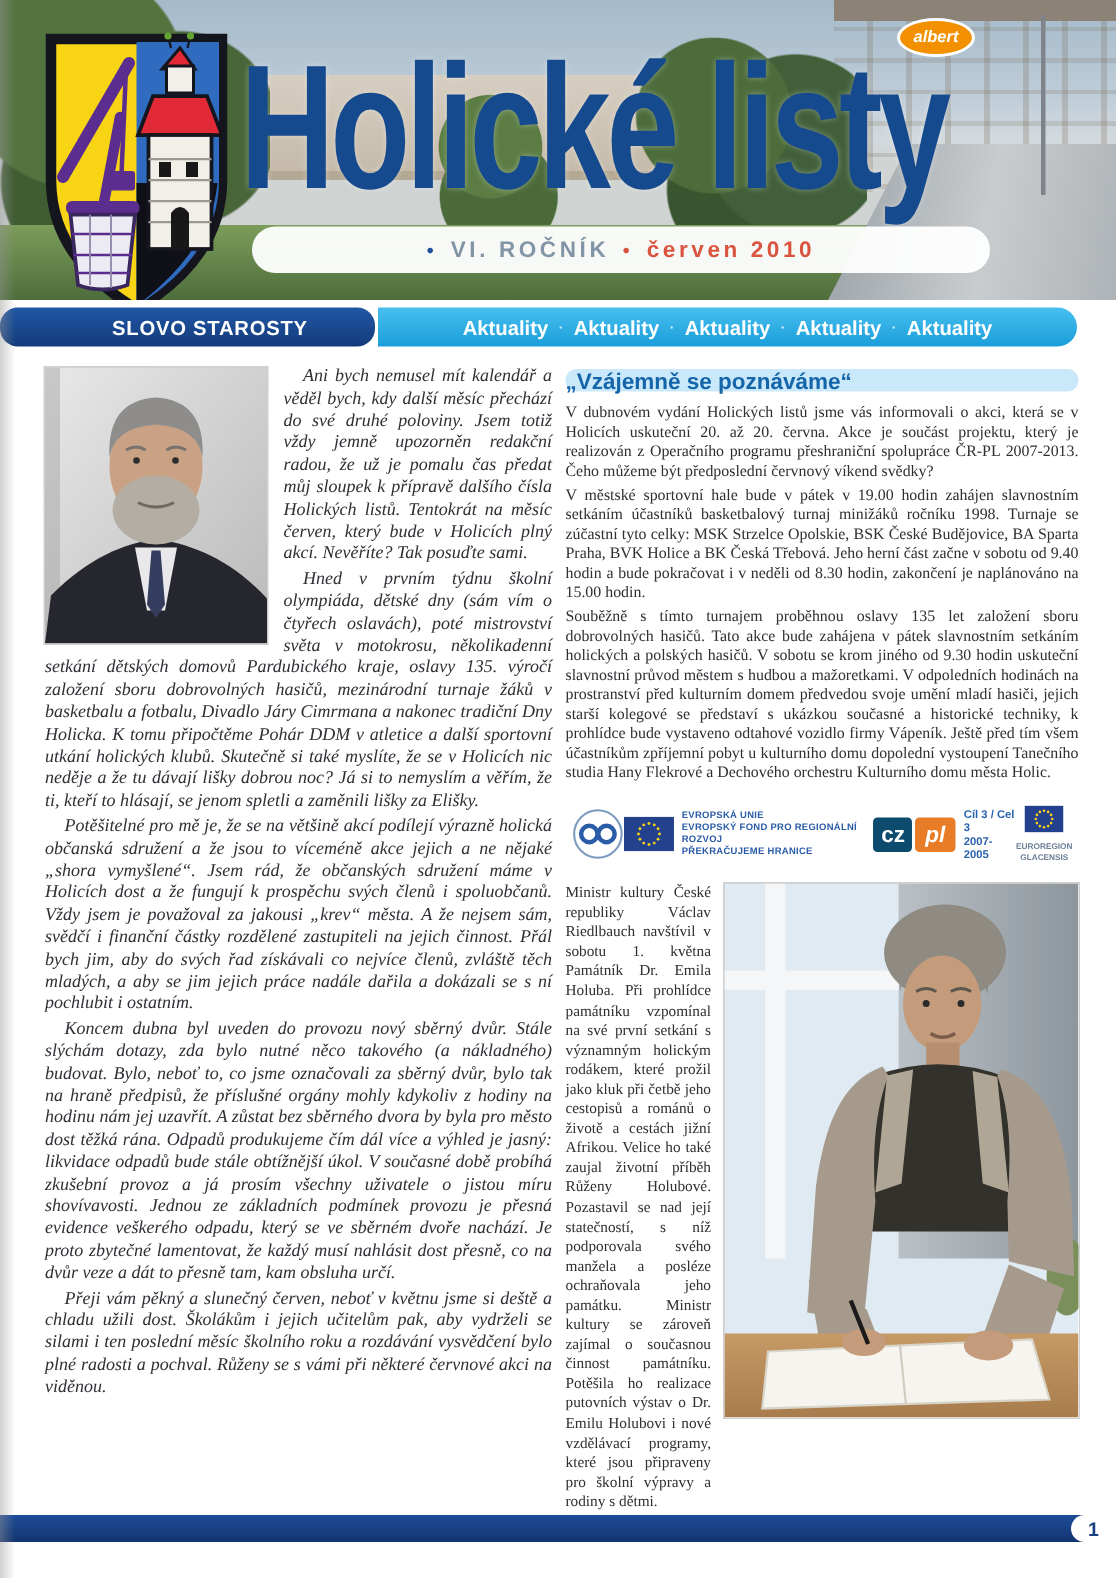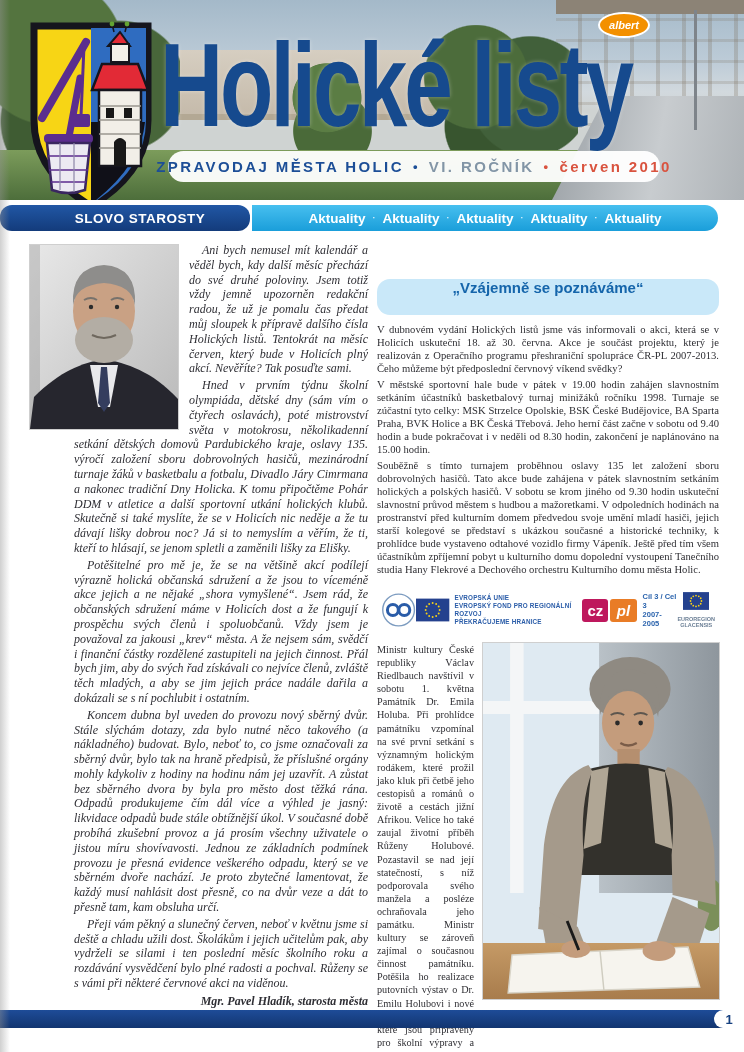--- a/index.html
+++ b/index.html
@@ -55,35 +55,35 @@
           display:flex;align-items:center;justify-content:center;padding-left:30px;box-sizing:border-box;border-radius:12px;}
   .bar-right{position:absolute;left:252px;top:205px;width:466px;height:26px;
           background:linear-gradient(180deg,#47bfef,#1a9eda);border-radius:0 13px 13px 0;color:#fff;
           font:bold 13.5px "Liberation Sans",sans-serif;display:flex;align-items:center;justify-content:center;gap:7px;}
   .akt-sep{font-size:9px;color:#d8f1fc;}
 
   
   .col-left{position:absolute;left:30px;top:243px;width:338px;
           font-style:italic;font-size:12px;line-height:14.8px;text-align:justify;color:#2f2f35;}
   .col-left p{margin:0 0 2px 0;}
-  .col-left p.body{text-indent:13px;padding-left:44px;}
+  .col-left p.body{text-indent:13px;}
   .mayor-photo{float:left;width:148px;height:184px;margin:2px 11px 4px 0;box-shadow:0 0 0 1px #cfcfcf;}
   .sig{font-weight:bold;text-align:right;margin-top:3px !important;}
 
   .col-right{position:absolute;left:377px;top:246px;width:342px;color:#2e2e33;}
-  .sec-head{background:#c9e8f9;color:#1565ab;border-radius:13px;height:36px;line-height:25px;
-          text-align:center;font:bold 15px "Liberation Sans",sans-serif;margin-bottom:8px;margin-top:33px;}
+  .sec-head{background:#c9e8f9;color:#1565ab;border-radius:13px;height:15px;line-height:25px;
+          font:bold 15px "Liberation Sans",sans-serif;margin-bottom:8px;}
   .col-right p.rp{margin:0 0 3px 0;font-size:10.6px;line-height:13px;text-align:justify;}
   .col-right p.rp-bold{margin:2px 0 0 0;font-size:10.8px;line-height:13.2px;text-align:justify;font-weight:bold;color:#222;}
 
   .logos{margin:10px 0 9px 0;height:48px;display:flex;align-items:center;justify-content:space-between;padding:0 4px;}
   .logo-eu{display:flex;align-items:center;gap:5px;}
   .eu-lines{font:bold 6.3px "Liberation Sans",sans-serif;color:#2a5ca8;line-height:8px;letter-spacing:.2px;}
   .logo-czpl{display:flex;align-items:center;gap:2px;}
-  .cz-box{width:30px;height:23px;border-radius:3px;background:#be185d;color:#fff;
+  .cz-box{width:30px;height:23px;border-radius:3px;background:#0c4a6e;color:#fff;
           font:bold 15px "Liberation Sans",sans-serif;display:flex;align-items:center;justify-content:center;}
   .pl-box{width:30px;height:23px;border-radius:3px;background:#e97c26;color:#fff;
           font:bold italic 15px "Liberation Sans",sans-serif;display:flex;align-items:center;justify-content:center;}
   .czpl-lines{font:bold 7.5px "Liberation Sans",sans-serif;color:#2a63ad;line-height:9px;margin-left:4px;}
   .logo-glac{text-align:center;}
   .glac-lines{font:bold 5.5px "Liberation Sans",sans-serif;color:#6b7f95;line-height:6.5px;margin-top:2px;}
 
   .article2{display:flex;gap:9px;margin-top:2px;}
   .a2text{width:97px;}
   .a2text p{margin:0;font-size:10.2px;line-height:13.1px;text-align:justify;}
@@ -140,21 +140,20 @@
 
       <rect x="16" y="114" width="49" height="9" rx="4" fill="#5b2d8e"></rect>
       <path d="M19 123 L62 123 L57 170 Q40 176 24 170 Z" fill="#eceaf2" stroke="#3a2760" stroke-width="2.5"></path>
       <path d="M20 136 H61 M21 150 H60 M23 162 H58" stroke="#5b2d8e" stroke-width="1.6"></path>
       <path d="M32 123 V170 M46 123 V172" stroke="#8d86a8" stroke-width="1.2"></path>
     </svg>
 
     <div class="masthead">Holické listy</div>
 
     <div class="subband">
-      <span class="sub-1">ZPRAVODAJ MĚSTA HOLIC</span>
       <span class="sub-dot1">•</span>
       <span class="sub-2">VI. ROČNÍK</span>
       <span class="sub-dot2">•</span>
       <span class="sub-3">červen 2010</span>
     </div>
   </div>
 
   <div class="bar-left">SLOVO STAROSTY</div>
   <div class="bar-right">
     <span>Aktuality</span>
@@ -190,26 +189,25 @@
         <circle cx="61" cy="62" r="2.2" fill="#2c2c2c"></circle>
         <circle cx="87" cy="62" r="2.2" fill="#2c2c2c"></circle>
         <path d="M54 55 Q61 51 67 55 M81 55 Q87 51 94 55" stroke="#77726c" stroke-width="2" fill="none"></path>
       </svg>
     </div>
     <p class="body">Ani bych nemusel mít kalendář a věděl bych, kdy další měsíc přechází do své druhé poloviny. Jsem totiž vždy jemně upozorněn redakční radou, že už je pomalu čas předat můj sloupek k přípravě dalšího čísla Holických listů. Tentokrát na měsíc červen, který bude v Holicích plný akcí. Nevěříte? Tak posuďte sami.</p>
     <p class="body">Hned v prvním týdnu školní olympiáda, dětské dny (sám vím o čtyřech oslavách), poté mistrovství světa v motokrosu, několikadenní setkání dětských domovů Pardubického kraje, oslavy 135. výročí založení sboru dobrovolných hasičů, mezinárodní turnaje žáků v basketbalu a fotbalu, Divadlo Járy Cimrmana a nakonec tradiční Dny Holicka. K tomu připočtěme Pohár DDM v atletice a další sportovní utkání holických klubů. Skutečně si také myslíte, že se v Holicích nic neděje a že tu dávají lišky dobrou noc? Já si to nemyslím a věřím, že ti, kteří to hlásají, se jenom spletli a zaměnili lišky za Elišky.</p>
     <p class="body">Potěšitelné pro mě je, že se na většině akcí podílejí výrazně holická občanská sdružení a že jsou to víceméně akce jejich a ne nějaké „shora vymyšlené“. Jsem rád, že občanských sdružení máme v Holicích dost a že fungují k prospěchu svých členů i spoluobčanů. Vždy jsem je považoval za jakousi „krev“ města. A že nejsem sám, svědčí i finanční částky rozdělené zastupiteli na jejich činnost. Přál bych jim, aby do svých řad získávali co nejvíce členů, zvláště těch mladých, a aby se jim jejich práce nadále dařila a dokázali se s ní pochlubit i ostatním.</p>
     <p class="body">Koncem dubna byl uveden do provozu nový sběrný dvůr. Stále slýchám dotazy, zda bylo nutné něco takového (a nákladného) budovat. Bylo, neboť to, co jsme označovali za sběrný dvůr, bylo tak na hraně předpisů, že příslušné orgány mohly kdykoliv z hodiny na hodinu nám jej uzavřít. A zůstat bez sběrného dvora by byla pro město dost těžká rána. Odpadů produkujeme čím dál více a výhled je jasný: likvidace odpadů bude stále obtížnější úkol. V současné době probíhá zkušební provoz a já prosím všechny uživatele o jistou míru shovívavosti. Jednou ze základních podmínek provozu je přesná evidence veškerého odpadu, který se ve sběrném dvoře nachází. Je proto zbytečné lamentovat, že každý musí nahlásit dost přesně, co na dvůr veze a dát to přesně tam, kam obsluha určí.</p>
     <p class="body">Přeji vám pěkný a slunečný červen, neboť v květnu jsme si deště a chladu užili dost. Školákům i jejich učitelům pak, aby vydrželi se silami i ten poslední měsíc školního roku a rozdávání vysvědčení bylo plné radosti a pochval. Růženy se s vámi při některé červnové akci na viděnou.</p>
-    <p class="sig">Mgr. Pavel Hladík, starosta města</p>
   </div>
 
   <div class="col-right">
     <div class="sec-head">„Vzájemně se poznáváme“</div>
-    <p class="rp">V dubnovém vydání Holických listů jsme vás informovali o akci, která se v Holicích uskuteční 18. až 30. června. Akce je součást projektu, který je realizován z Operačního programu přeshraniční spolupráce ČR-PL 2007-2013. Čeho můžeme být předposlední červnový víkend svědky?</p>
+    <p class="rp">V dubnovém vydání Holických listů jsme vás informovali o akci, která se v Holicích uskuteční 20. až 20. června. Akce je součást projektu, který je realizován z Operačního programu přeshraniční spolupráce ČR-PL 2007-2013. Čeho můžeme být předposlední červnový víkend svědky?</p>
     <p class="rp">V městské sportovní hale bude v pátek v 19.00 hodin zahájen slavnostním setkáním účastníků basketbalový turnaj minižáků ročníku 1998. Turnaje se zúčastní tyto celky: MSK Strzelce Opolskie, BSK České Budějovice, BA Sparta Praha, BVK Holice a BK Česká Třebová. Jeho herní část začne v sobotu od 9.40 hodin a bude pokračovat i v neděli od 8.30 hodin, zakončení je naplánováno na 15.00 hodin.</p>
     <p class="rp">Souběžně s tímto turnajem proběhnou oslavy 135 let založení sboru dobrovolných hasičů. Tato akce bude zahájena v pátek slavnostním setkáním holických a polských hasičů. V sobotu se krom jiného od 9.30 hodin uskuteční slavnostní průvod městem s hudbou a mažoretkami. V odpoledních hodinách na prostranství před kulturním domem předvedou svoje umění mladí hasiči, jejich starší kolegové se představí s ukázkou současné a historické techniky, k prohlídce bude vystaveno odtahové vozidlo firmy Vápeník. Ještě před tím všem účastníkům zpříjemní pobyt u kulturního domu dopolední vystoupení Tanečního studia Hany Flekrové a Dechového orchestru Kulturního domu města Holic.</p>
 
     <div class="logos">
       <svg width="40" height="40" viewBox="0 0 40 40">
         <circle cx="20" cy="20" r="18" fill="#ffffff" stroke="#7d9cc0" stroke-width="1.6"></circle>
         <circle cx="13.5" cy="20" r="6.2" fill="none" stroke="#2a5ca8" stroke-width="3.4"></circle>
         <circle cx="26.5" cy="20" r="6.2" fill="none" stroke="#2a5ca8" stroke-width="3.4"></circle>
       </svg>
 

